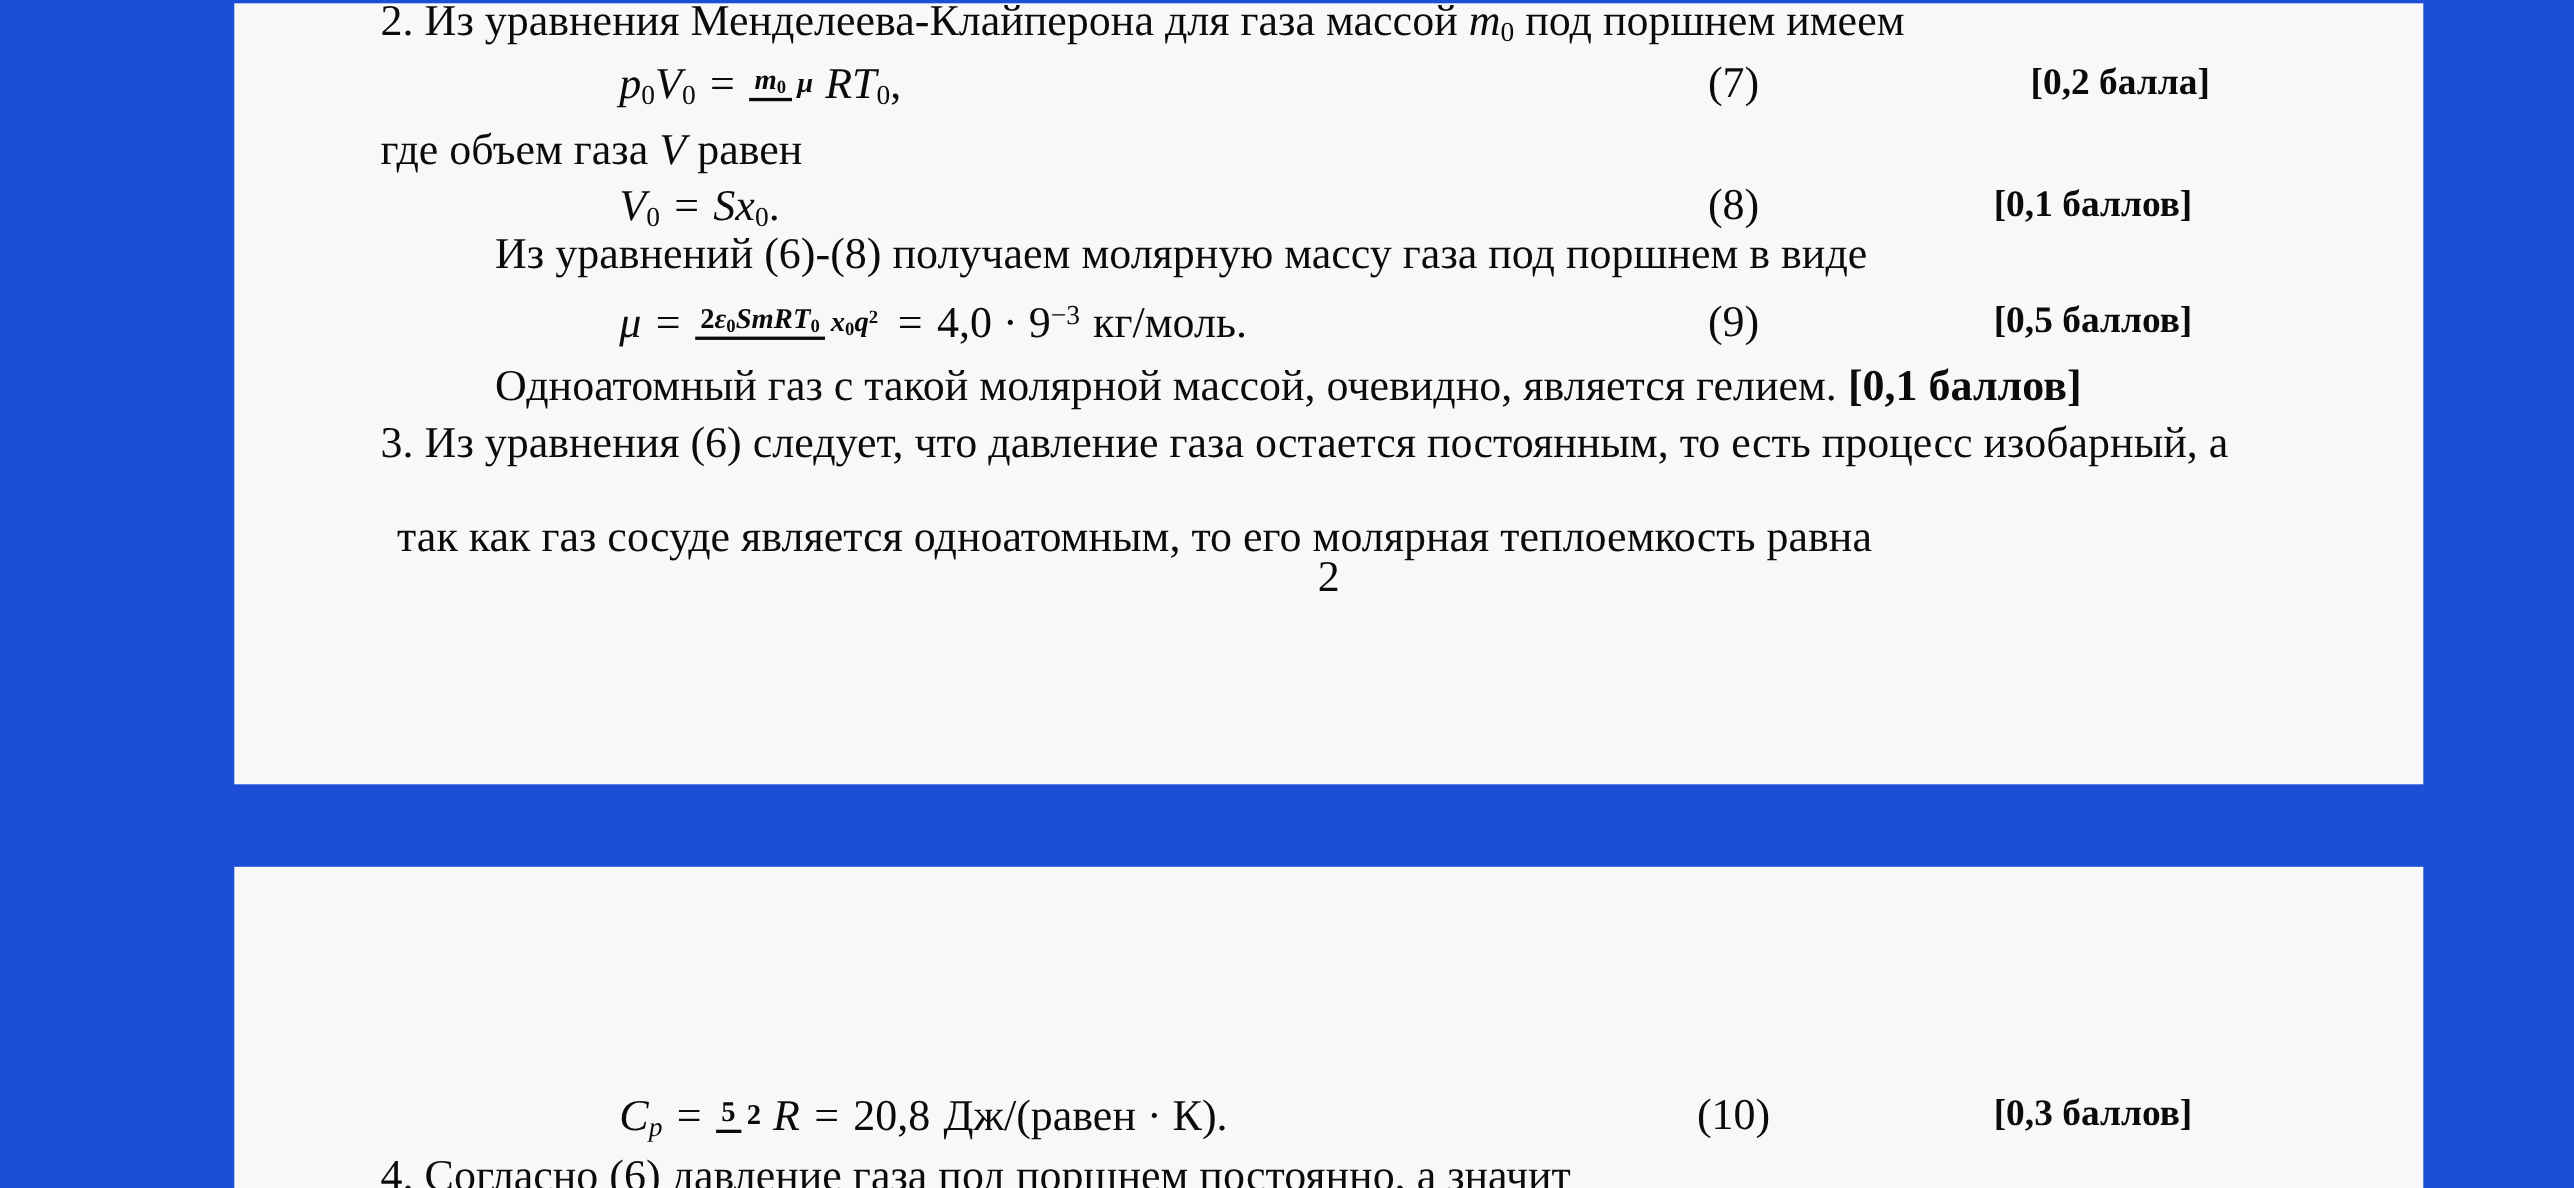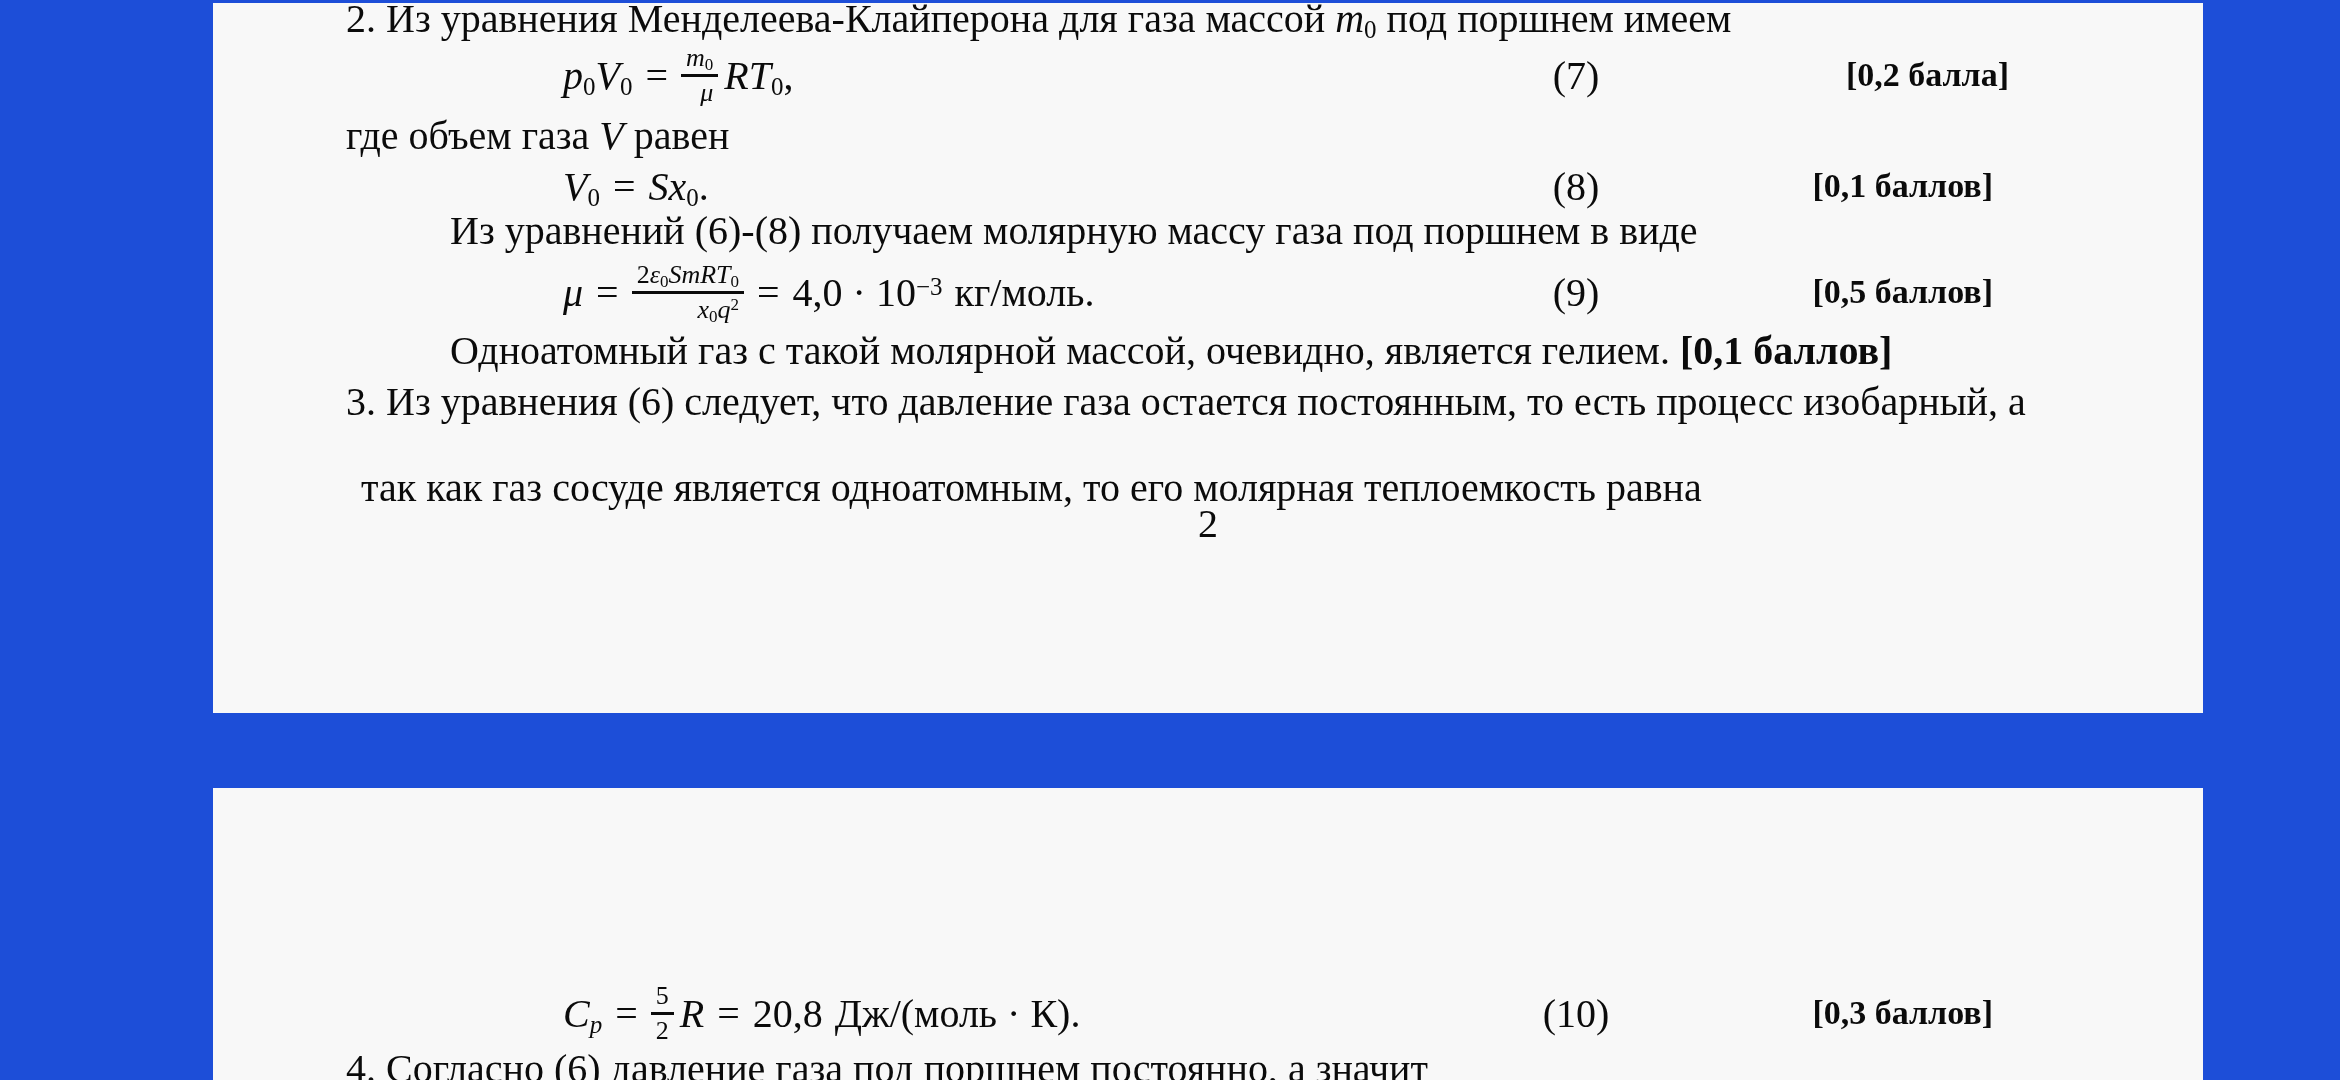--- a/index.html
+++ b/index.html
@@ -20,22 +20,22 @@
   sub.ms, sup.ms { font-size:25px; line-height:0; }
   sub.ms { vertical-align:-0.22em; }
   sup.ms { vertical-align:0.45em; }
   .eqrow { position:absolute; left:0; width:1990px; }
   .eq {
     position:absolute; left:350px; top:0; height:100%;
     display:flex; align-items:center; font-size:40px; white-space:nowrap;
   }
   .eqsign { margin:0 13px; }
   .frac {
-    display:inline-flex; flex-direction:column; align-items:flex-end;
-    font-size:26px; line-height:1.12; vertical-align:middle;
+    display:inline-flex; align-items:center;
+    font-size:26px; line-height:1.12; vertical-align:middle;font-weight:bold;
   }
   .frac .fnum { border-bottom:3px solid #0b0b0b; padding:0 5px 1px 5px; }
   .frac .fden { padding:1px 5px 0 5px; }
   .after-frac { margin-left:6px; }
   .units { margin-left:12px; }
   .eqnum {
     position:absolute; left:1283px; width:160px; top:50%;
     transform:translateY(-50%); text-align:center; font-size:40px;
   }
   .points {
@@ -84,21 +84,21 @@
 
     <div class="eqrow" style="top:247px; height:84px;">
       <div class="eq">
         <span class="v">μ</span>
         <span class="eqsign">=</span>
         <span class="frac">
           <span class="fnum"><span>2</span><span class="v">ε</span><sub class="ms" style="font-size:17px;">0</sub><span class="v">SmRT</span><sub class="ms" style="font-size:17px;">0</sub></span>
           <span class="fden"><span class="v">x</span><sub class="ms" style="font-size:17px;">0</sub><span class="v">q</span><sup class="ms" style="font-size:17px;">2</sup></span>
         </span>
         <span class="eqsign">=</span>
-        <span><span>4,0 · 10</span><sup class="ms">−3</sup></span>
+        <span><span>4,0 · 9</span><sup class="ms">−3</sup></span>
         <span class="units">кг/моль.</span>
       </div>
       <div class="eqnum">(9)</div>
       <div class="points">[0,5 баллов]</div>
     </div>
 
     <div class="tline" style="top:324px; left:237px;"><span>Одноатомный газ с такой молярной массой, очевидно, является гелием. </span><span class="bold">[0,1 баллов]</span></div>
 
     <div class="tline" style="top:375px; left:133px;">3. Из уравнения (6) следует, что давление газа остается постоянным, то есть процесс изобарный, а</div>
     <div class="tline" style="top:422px; left:148px;margin-top:39px;">так как газ сосуде является одноатомным, то его молярная теплоемкость равна</div>
@@ -112,21 +112,21 @@
       <div class="eq">
         <span><span class="v">C</span><sub class="ms v">p</sub></span>
         <span class="eqsign">=</span>
         <span class="frac">
           <span class="fnum">5</span>
           <span class="fden">2</span>
         </span>
         <span class="after-frac v">R</span>
         <span class="eqsign">=</span>
         <span>20,8</span>
-        <span class="units">Дж/(моль · К).</span>
+        <span class="units">Дж/(равен · К).</span>
       </div>
       <div class="eqnum">(10)</div>
       <div class="points">[0,3 баллов]</div>
     </div>
 
     <div class="tline" style="top:257px; left:133px;">4. Согласно (6) давление газа под поршнем постоянно, а значит</div>
   </div>
 
 </div>
 

